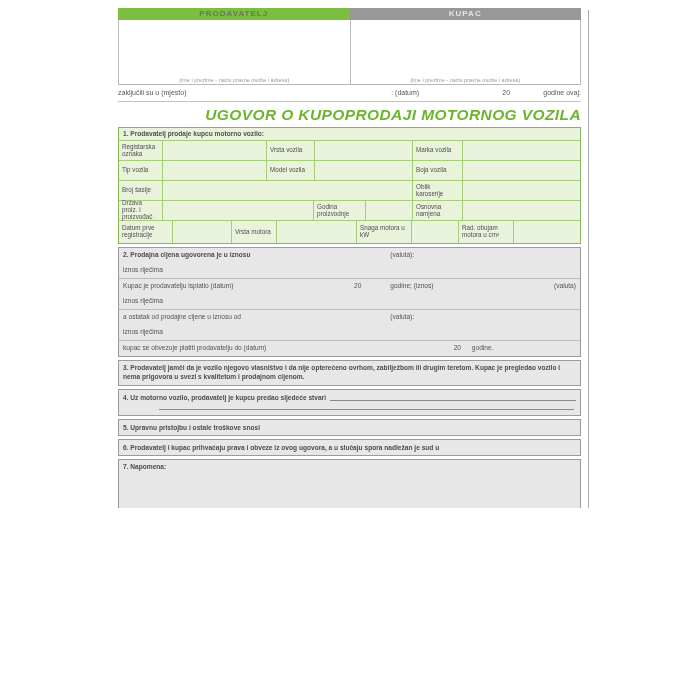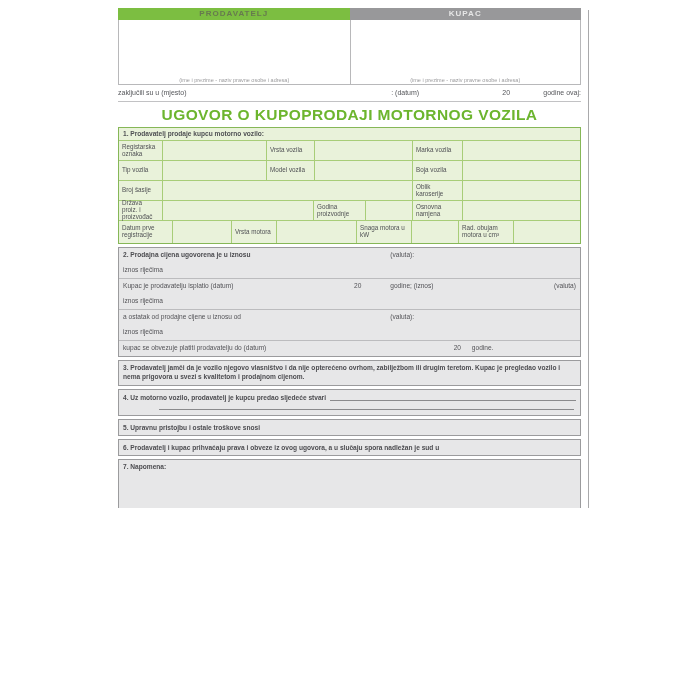--- a/index.html
+++ b/index.html
@@ -20,21 +20,21 @@
 
   
   .intro{position:relative;height:16px;border-bottom:1px solid #c2c2c4;font-size:7px;}
   .intro span{position:absolute;top:4px;white-space:nowrap;}
   .i-place{left:0;}
   .i-date{left:59%;}
   .i-year{left:83%;}
   .i-suffix{right:0;}
 
   
-  .title{margin:4px 0 3px;text-align:center;font-size:15.5px;font-weight:bold;color:#6cb52e;letter-spacing:.4px;}
+  .title{margin:4px 0 3px;text-align:right;font-size:15.5px;font-weight:bold;color:#6cb52e;letter-spacing:.4px;font-style:italic;}
 
   
   .sec1{border:1px solid #86b757;background:#e9f2da;color:#4f5054;}
   .sec1-head{height:12px;line-height:12px;padding:0 4px;font-size:6.6px;font-weight:bold;}
   .g-row{display:flex;border-top:1px solid #a8cd78;}
   .g-row>div{border-right:1px solid #a8cd78;box-sizing:border-box;
     font-size:6.3px;line-height:1.1;display:flex;align-items:center;padding:1px 3px;}
   .g-row>div:last-child{border-right:none;}
   .h19>div{height:19px;}
   .h22>div{height:22px;}

